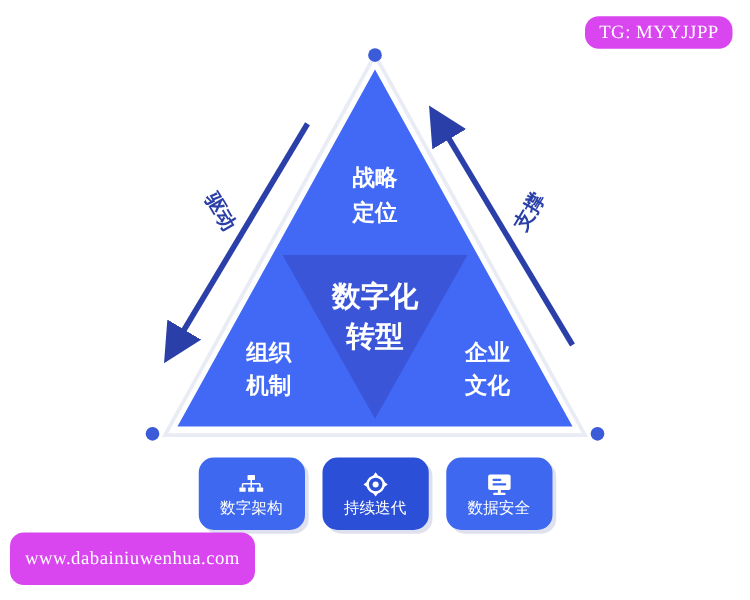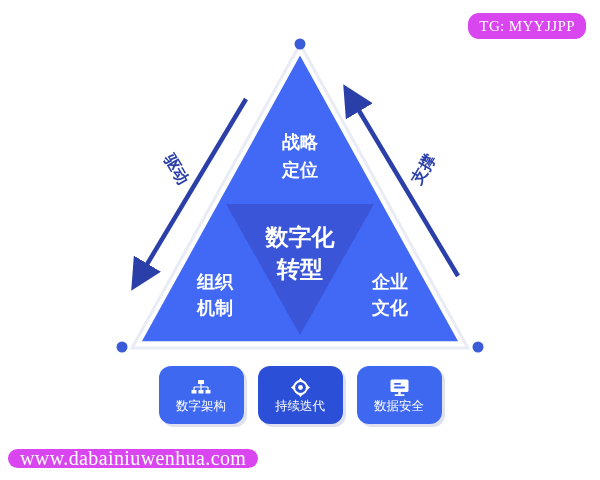--- a/index.html
+++ b/index.html
@@ -38,23 +38,23 @@
   #wm-tag {
     right: 14px;
     top: 13px;
     height: 26px;
     padding: 0 11px;
     font-size: 15px;
   }
   #wm-url {
     left: 8px;
     bottom: 12px;
-    height: 19px;
+    height: 42px;
     padding: 0 12px;
-    font-size: 20px;
+    font-size: 15px;
   }
 
   
   #diagram {
     position: absolute;
     left: 0;
     top: 0;
     width: 600px;
     height: 370px;
   }

